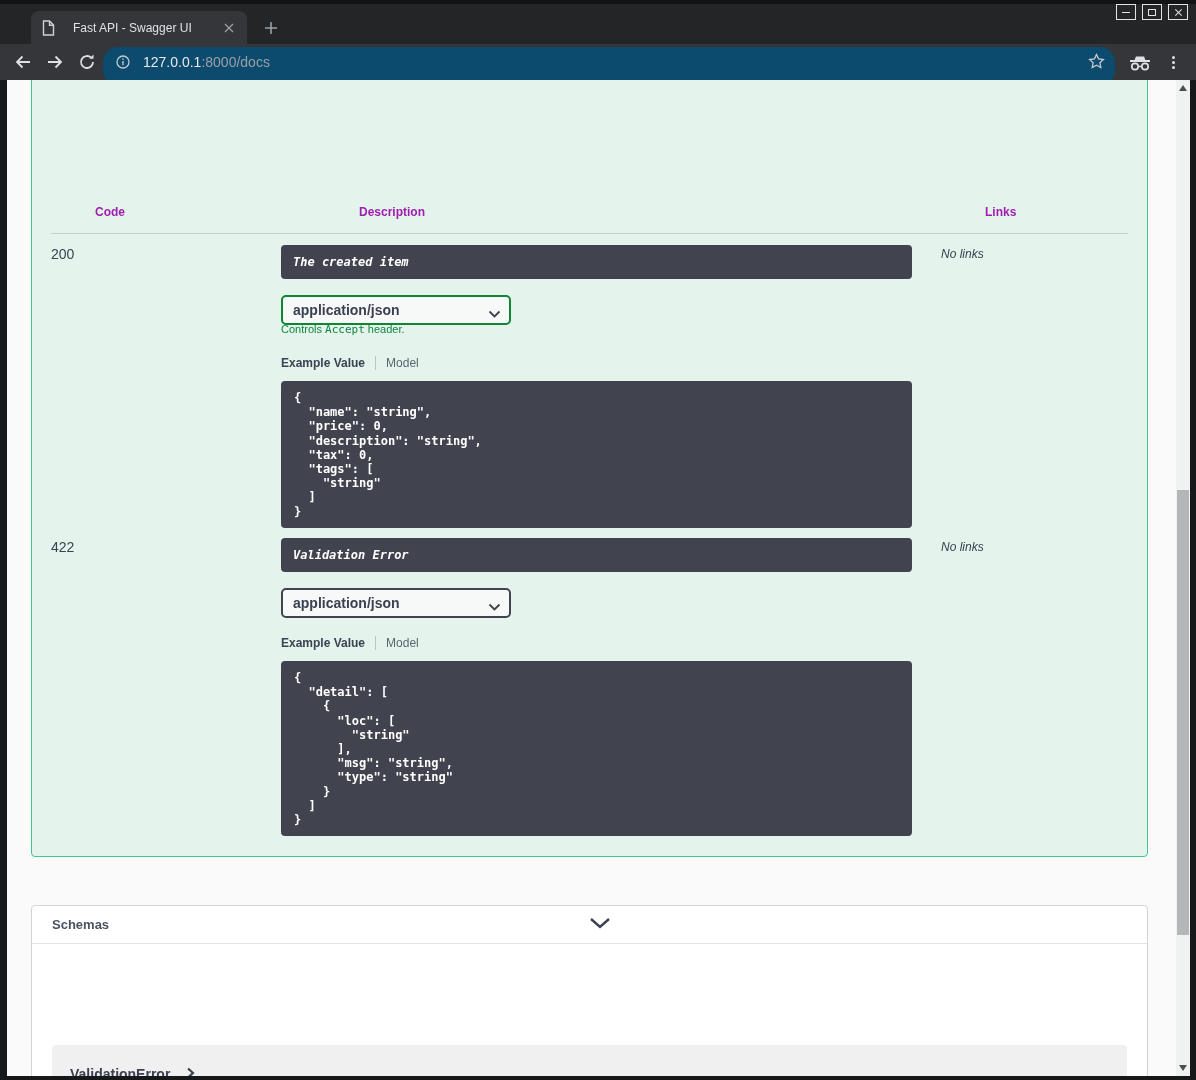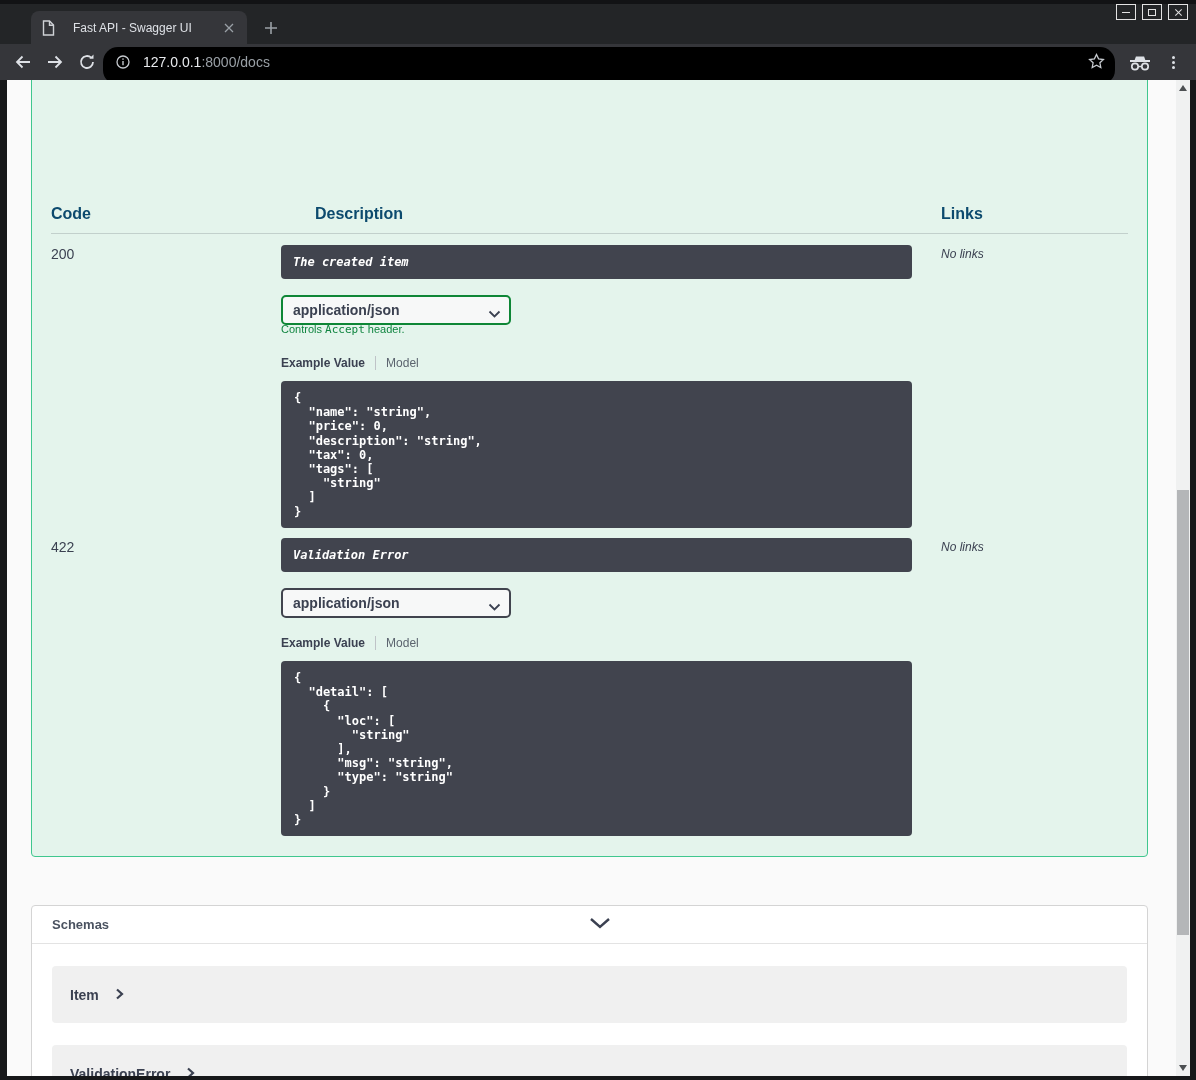--- a/index.html
+++ b/index.html
@@ -18,40 +18,40 @@
   .win-btn { width:20px; height:16px; border:1px solid #e3e3e3; display:flex; align-items:center; justify-content:center; }
   .glyph-min { width:8px; height:0; border-top:1px solid #e3e3e3; }
   .glyph-max { width:8px; height:7px; border:1px solid #e3e3e3; }
   .glyph-close { position:relative; width:9px; height:9px; }
   .glyph-close:before, .glyph-close:after { content:""; position:absolute; left:4px; top:0; width:1px; height:9px; background:#e3e3e3; }
   .glyph-close:before { transform:rotate(45deg); }
   .glyph-close:after { transform:rotate(-45deg); }
 
   .toolbar { position:absolute; left:0; top:44px; width:1196px; height:36px; background:#35363a; }
   .nav-ico { position:absolute; top:9px; width:18px; height:18px; }
-  .omnibox { position:absolute; left:103px; top:3px; width:1012px; height:38px; background:#000000; border-radius:15px; }
+  .omnibox { position:absolute; left:103px; top:3px; width:1012px; height:38px; background:#0c4a6e; border-radius:15px; }
   .url { position:absolute; left:40px; top:0; line-height:30px; font-size:14px; color:#9aa0a6; white-space:nowrap; }
   .url b { color:#e8eaed; font-weight:normal; }
   .info-ico { position:absolute; left:13px; top:8px; }
   .star-ico { position:absolute; right:10px; top:6px; }
   .incog-ico { position:absolute; left:1128px; top:10px; }
   .menu-ico { position:absolute; left:1167px; top:9px; width:12px; height:18px; display:flex; flex-direction:column; align-items:center; justify-content:center; gap:2px; }
   .menu-ico i { width:3px; height:3px; border-radius:50%; background:#dee1e6; }
 
   
   .viewport { position:absolute; left:7px; top:80px; width:1183px; height:996px; background:#fafafa; overflow:hidden; }
 
   .opblock { position:absolute; left:24px; top:-10px; width:1117px; height:787px;
              border:1px solid #3fc78e; border-radius:4px; background:#e4f4ec; }
   .section-header { position:absolute; left:0; top:52px; width:100%; height:53px;
                     background:rgba(255,255,255,.85); box-shadow:0 1px 2px rgba(0,0,0,.12);
                     display:flex; align-items:center; padding-left:19px; }
   .section-header span { font-size:13px; font-weight:bold; color:#3b4151; }
 
-  .th { position:absolute; font-size:16px; font-weight:bold; color:#0c4a6e; }
+  .th { position:absolute; font-size:12px; font-weight:bold; color:#a21caf;margin-left:44px; }
   .table-line { position:absolute; left:19px; top:162px; width:1077px; height:0; border-bottom:1px solid rgba(59,65,81,.2); }
   .rcode { position:absolute; left:19px; font-size:14px; color:#3b4151; }
   .nolinks { position:absolute; left:909px; font-size:12px; font-style:italic; color:#3b4151; }
 
   .desc-box { position:absolute; left:249px; width:631px; height:34px; background:#41444e; border-radius:4px;
               display:flex; align-items:center; padding-left:12px; }
   .desc-box span { font-family:"DejaVu Sans Mono", monospace; font-size:12px; font-weight:bold; font-style:italic; color:#fff; }
 
   .mt-select-wrap { position:absolute; left:249px; width:230px; height:30px;border-radius:9px; }
   .mt-select { width:230px; height:30px; -webkit-appearance:none; appearance:none; background:#f7f8f8;
@@ -266,28 +266,20 @@
   <div class="schemas">
     <div class="schemas-header">
       <span>Schemas</span>
       <span>
         <svg width="22" height="12" viewBox="0 0 22 12">
             <path d="M2 2l9 8 9-8" fill="none" stroke="#3b4151" stroke-width="2.4"></path>
           </svg>
       </span>
     </div>
 
-    <div class="model-card" style="top:60px;">
-      <span class="mname">Item</span>
-      <span>
-        <svg width="9" height="12" viewBox="0 0 9 12">
-            <path d="M2 1.5l5 4.5-5 4.5" fill="none" stroke="#3b4151" stroke-width="2.2"></path>
-          </svg>
-      </span>
-    </div>
 
     <div class="model-card" style="top:139px;">
       <span class="mname">ValidationError</span>
       <span>
         <svg width="9" height="12" viewBox="0 0 9 12">
             <path d="M2 1.5l5 4.5-5 4.5" fill="none" stroke="#3b4151" stroke-width="2.2"></path>
           </svg>
       </span>
     </div>
   </div>

